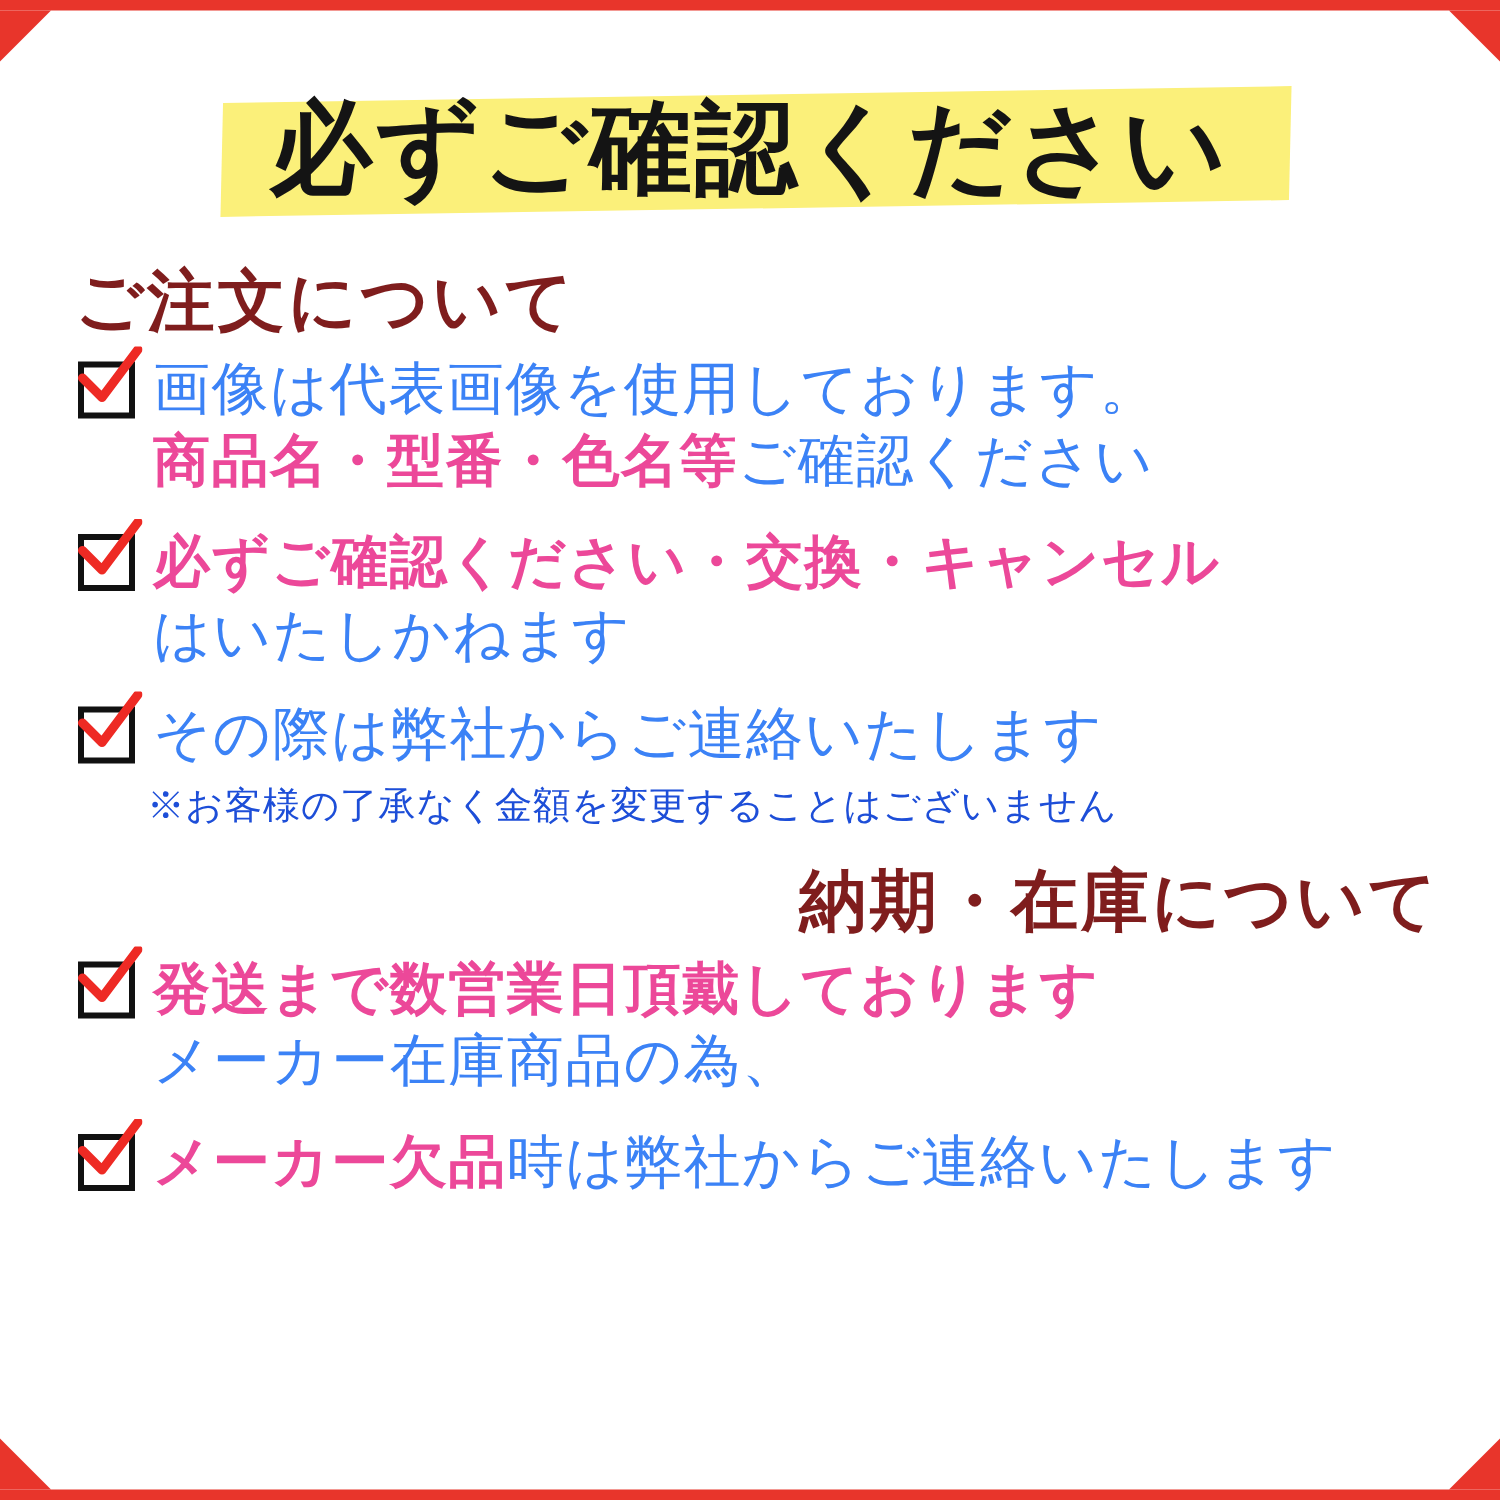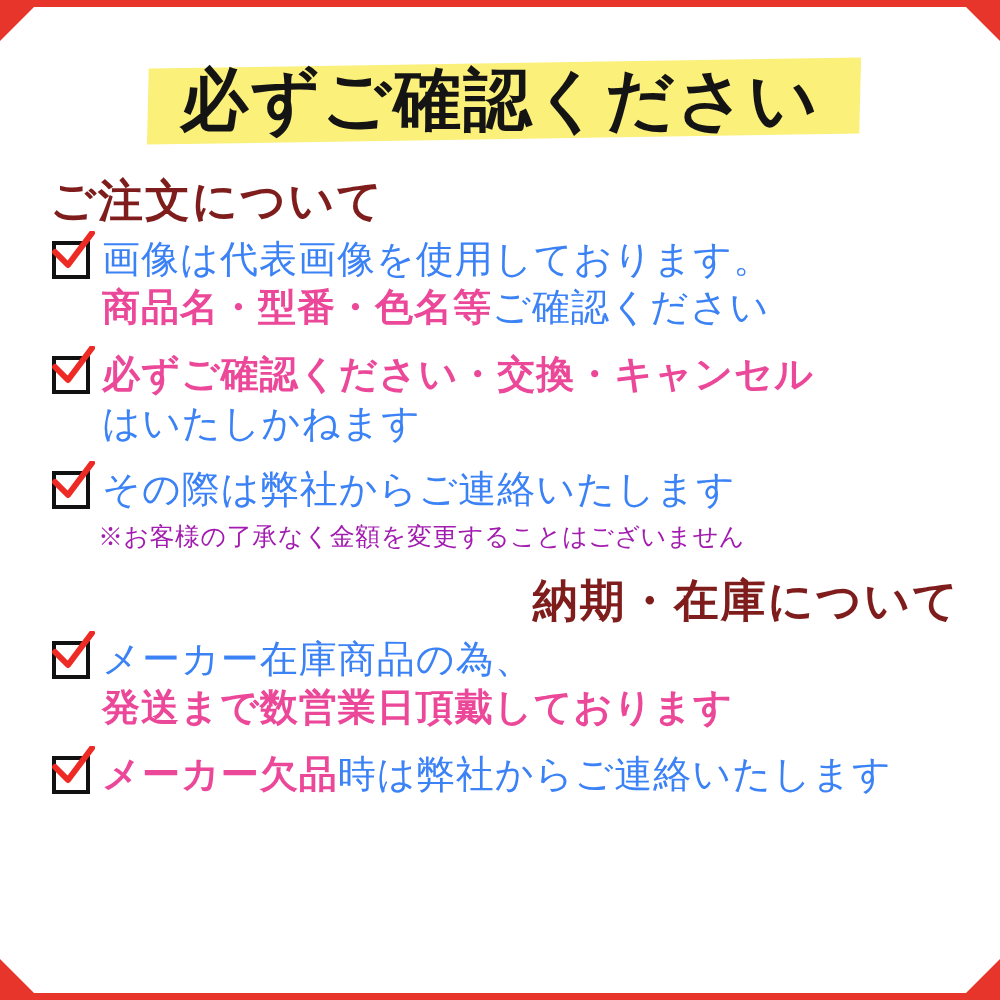--- a/index.html
+++ b/index.html
@@ -143,21 +143,21 @@
     letter-spacing: 1px;
     color: #1a1a1a;
     white-space: nowrap;
     font-family: "DejaVu Serif", "Liberation Serif", serif;
   }
   .red { color: #ec4899; font-weight: bold; }
   .blk { color: #3b82f6; font-weight: normal; }
 
   .note {
     font-size: 25px;
-    color: #a21caf;
+    color: #1d4ed8;
     letter-spacing: 0.5px;
     margin: -4px 0 10px 58px;
     white-space: nowrap;
     font-family: "DejaVu Serif", "Liberation Serif", serif;
   }
 </style>
 </head>
 <body>
 
 <div class="page">
@@ -214,22 +214,22 @@
         <div class="note">※お客様の了承なく金額を変更することはございません</div>
         <div class="section-title second">納期・在庫について</div>
         <div class="item">
           <div class="checkbox">
             <div class="box"></div>
   <svg viewBox="0 0 46 46">
     <path d="M6 21 L19 34 L43 2" fill="none" stroke="#ee2a24" stroke-width="6" stroke-linecap="round" stroke-linejoin="round"></path>
   </svg>
 </div>
           <div class="lines">
+            <div class="line"><span class="red">発送まで数営業日頂戴しております</span></div>
             <div class="line"><span class="blk">メーカー在庫商品の為、</span></div>
-            <div class="line"><span class="red">発送まで数営業日頂戴しております</span></div>
           </div>
         </div>
         <div class="item">
           <div class="checkbox">
             <div class="box"></div>
   <svg viewBox="0 0 46 46">
     <path d="M6 21 L19 34 L43 2" fill="none" stroke="#ee2a24" stroke-width="6" stroke-linecap="round" stroke-linejoin="round"></path>
   </svg>
 </div>
           <div class="lines">

